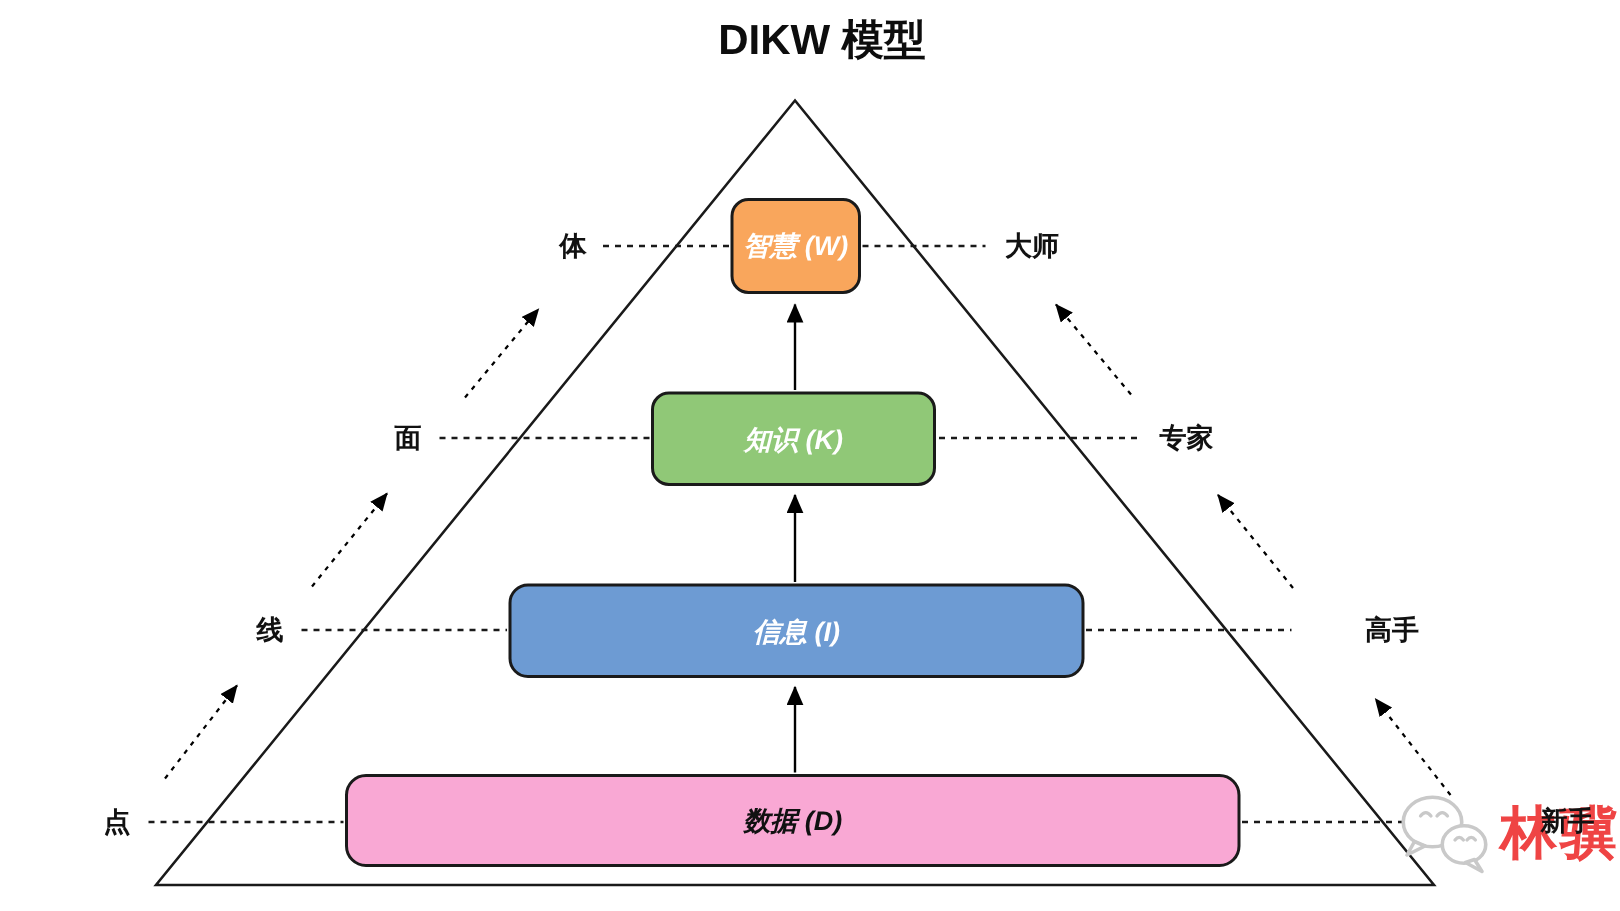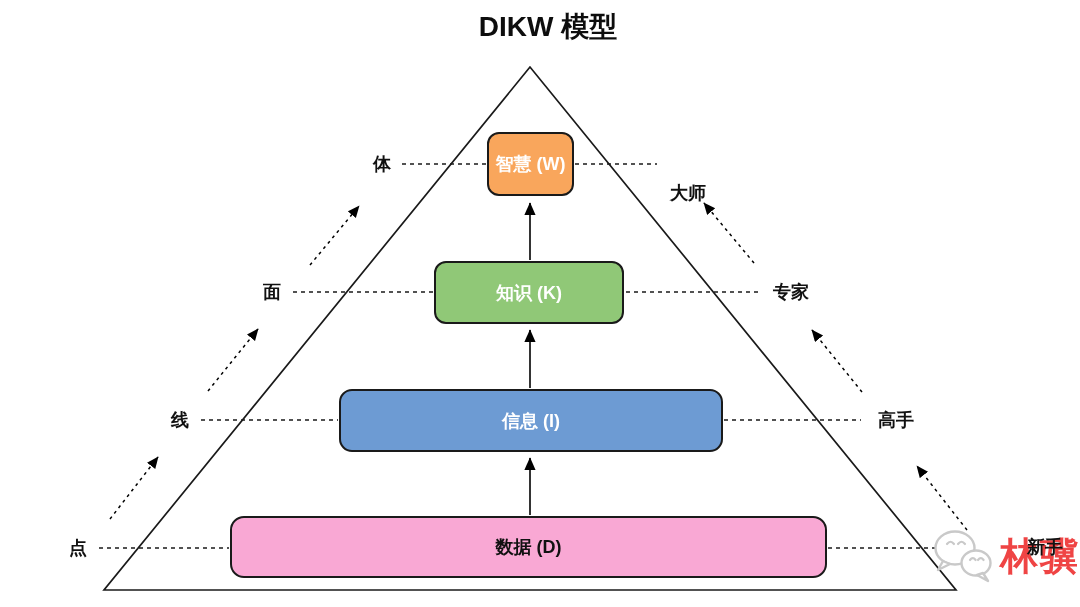--- a/index.html
+++ b/index.html
@@ -8,36 +8,36 @@
     font-family:"Liberation Sans","DejaVu Sans",sans-serif; overflow:hidden;
   }
   .layer { position:absolute; left:0; top:0; z-index:1; }
   .title {
     position:absolute; top:8px; left:548px; transform:translateX(-50%);
     font-size:28px; font-weight:bold; color:#0d0d0d; white-space:nowrap; z-index:3;
   }
   .box {
     position:absolute; z-index:3; border:2px solid #1a1a1a;
     display:flex; align-items:center; justify-content:center;
-    font-size:18px; font-weight:bold; box-sizing:border-box;
+    font-size:18px; font-weight:bold; box-sizing:border-box;font-style:italic;
   }
   .box-wisdom      { left:487px; top:132px; width:87px;  height:64px; border-radius:12px; color:#ffffff; }
   .box-knowledge   { left:434px; top:261px; width:190px; height:63px; border-radius:12px; color:#ffffff; }
   .box-information { left:339px; top:389px; width:384px; height:63px; border-radius:13px; color:#ffffff; }
   .box-data        { left:230px; top:516px; width:597px; height:62px; border-radius:14px; color:#111111; }
   .side-label {
     position:absolute; transform:translate(-50%,-50%); z-index:4;
     font-size:18px; font-weight:bold; color:#111111; white-space:nowrap;
   }
   .lb-wisdom    { left:382px; top:164px; }
-  .rb-wisdom    { left:688px; top:164px;margin-top:29px; }
+  .rb-wisdom    { left:688px; top:164px; }
   .lb-knowledge { left:272px; top:292px; }
   .rb-knowledge { left:791px; top:292px;font-family:Liberation Serif, serif; }
   .lb-information { left:180px; top:420px; }
-  .rb-information { left:896px; top:420px; }
+  .rb-information { left:928px; top:420px; }
   .lb-data      { left:78px;  top:548px; }
   .rb-data      { left:1045px; top:547px; }
   .watermark {
     position:absolute; left:930px; top:526px; z-index:2;
     display:flex; align-items:center; gap:2px;
   }
   .wm-text {
     font-size:38px; color:#ef4444; font-weight:bold; letter-spacing:2px;
     white-space:nowrap; line-height:1;
   }

